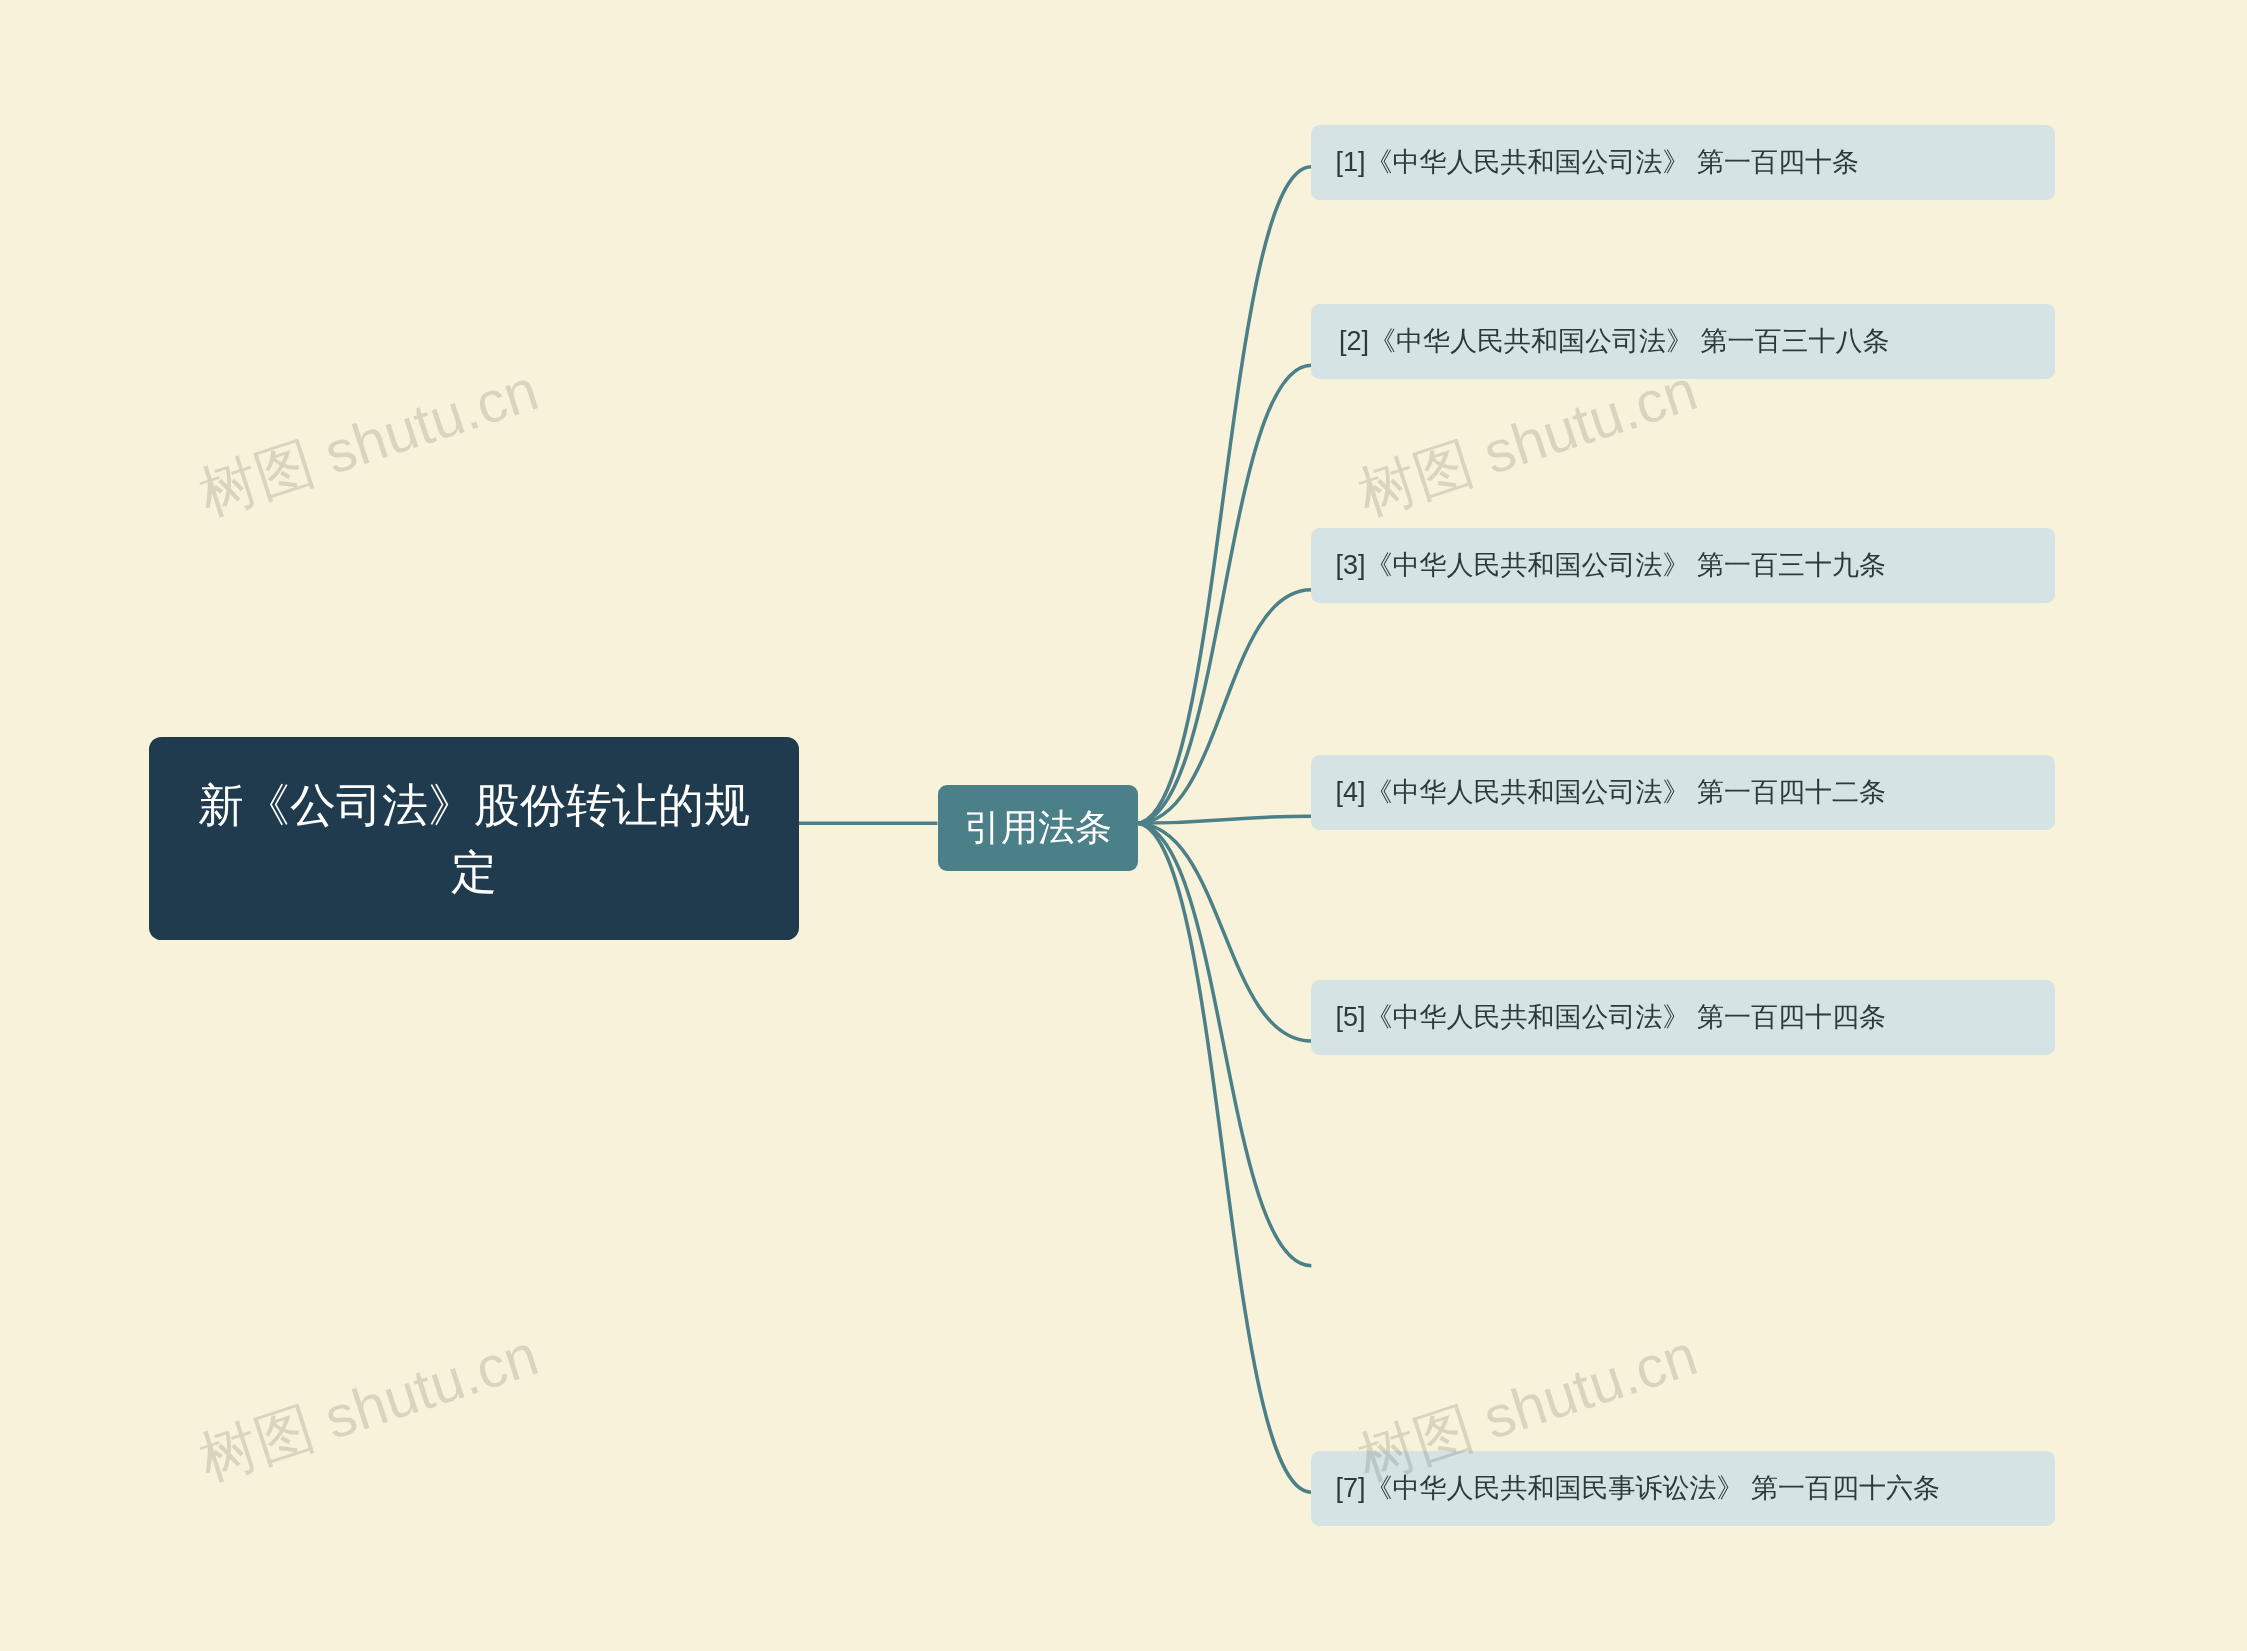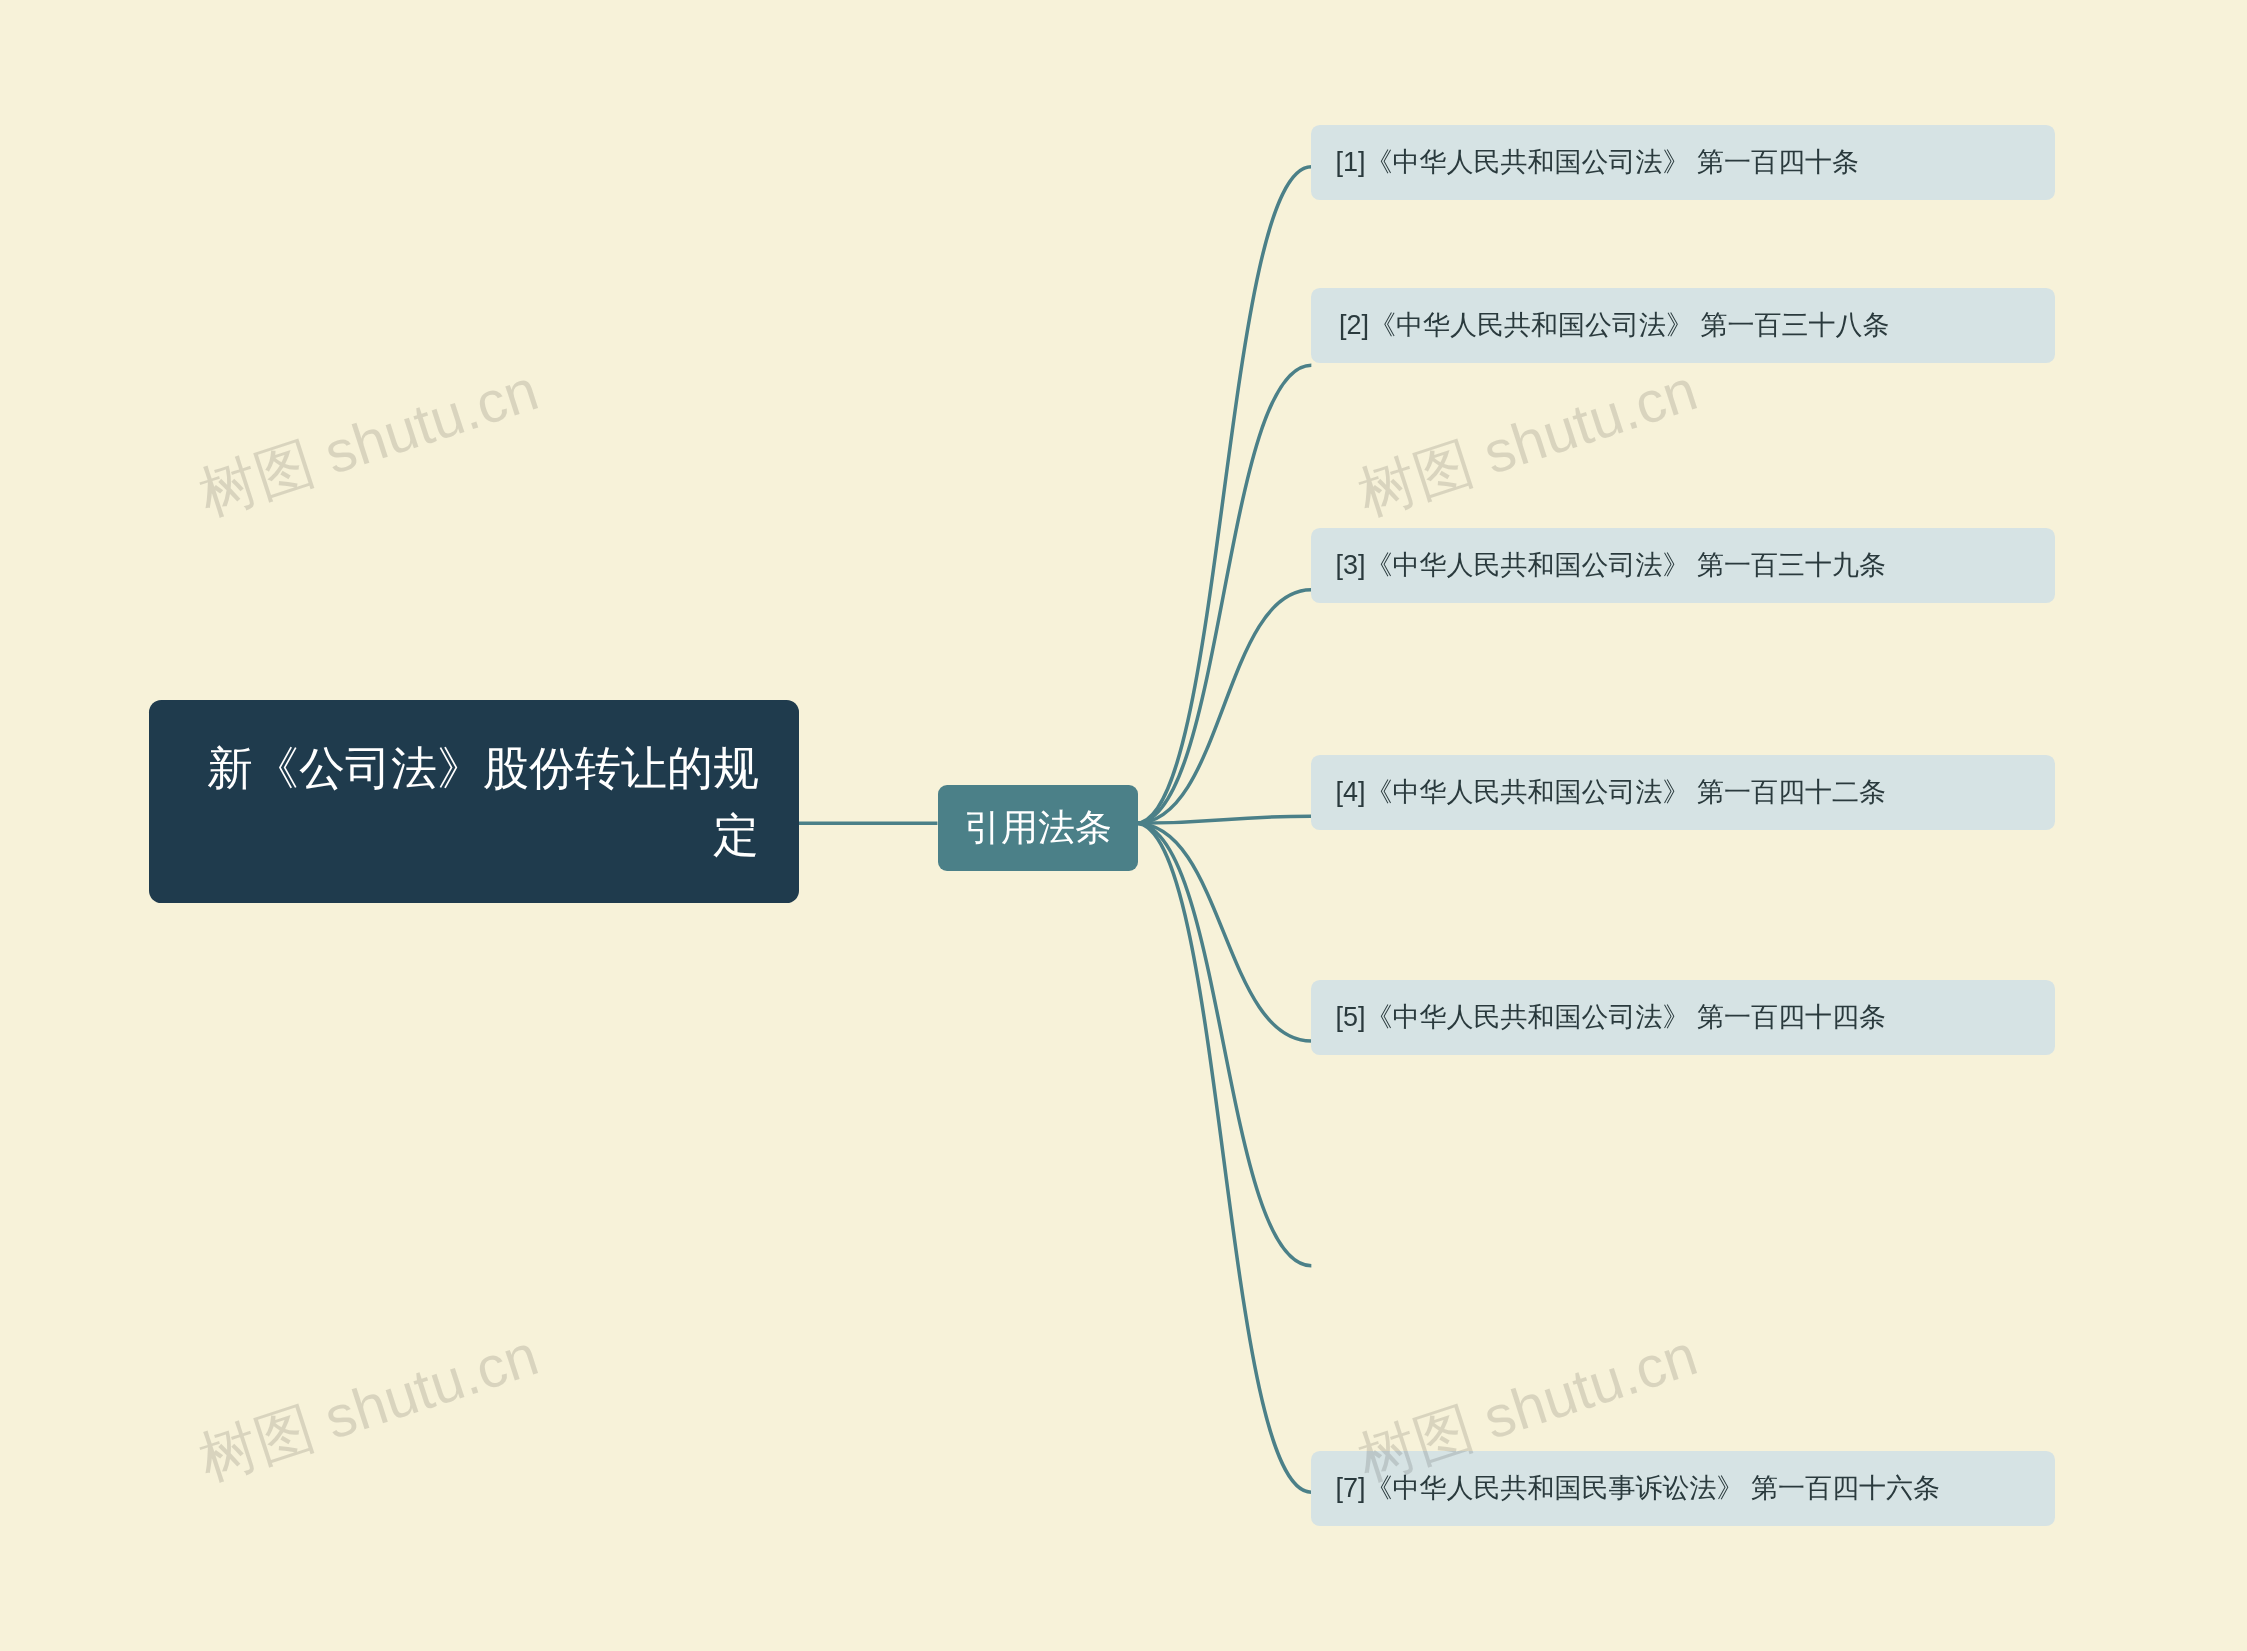--- a/index.html
+++ b/index.html
@@ -64,32 +64,32 @@
     <path d="M 910 938 C 1000 938 1000 938 1068 938" stroke="#4b8088" stroke-width="4" fill="none"></path>
     <path d="M 1294 938 C 1394 938 1394 190 1494 190" stroke="#4b8088" stroke-width="4" fill="none"></path>
     <path d="M 1294 938 C 1394 938 1394 416 1494 416" stroke="#4b8088" stroke-width="4" fill="none"></path>
     <path d="M 1294 938 C 1394 938 1394 672 1494 672" stroke="#4b8088" stroke-width="4" fill="none"></path>
     <path d="M 1294 938 C 1394 938 1394 930 1494 930" stroke="#4b8088" stroke-width="4" fill="none"></path>
     <path d="M 1294 938 C 1394 938 1394 1186 1494 1186" stroke="#4b8088" stroke-width="4" fill="none"></path>
     <path d="M 1294 938 C 1394 938 1394 1442 1494 1442" stroke="#4b8088" stroke-width="4" fill="none"></path>
     <path d="M 1294 938 C 1394 938 1394 1700 1494 1700" stroke="#4b8088" stroke-width="4" fill="none"></path>
   </svg>
 
-  <div class="root-node" style="left:149px; top:700px;text-align:right;">
+  <div class="root-node" style="left:149px; top:737px;">
     <span>新《公司法》股份转让的规定</span>
   </div>
 
   <div class="branch-node" style="left:938px; top:785px;">
     <span>引用法条</span>
   </div>
 
   <div class="leaf-node" style="left:1311px; top:125px;">
     <span>[1]《中华人民共和国公司法》 第一百四十条</span>
   </div>
-  <div class="leaf-node" style="left:1311px; top:288px;padding-left:28px;">
+  <div class="leaf-node" style="left:1311px; top:304px;padding-left:28px;">
     <span>[2]《中华人民共和国公司法》 第一百三十八条</span>
   </div>
   <div class="leaf-node" style="left:1311px; top:528px;">
     <span>[3]《中华人民共和国公司法》 第一百三十九条</span>
   </div>
   <div class="leaf-node" style="left:1311px; top:755px;">
     <span>[4]《中华人民共和国公司法》 第一百四十二条</span>
   </div>
   <div class="leaf-node" style="left:1311px; top:980px;">
     <span>[5]《中华人民共和国公司法》 第一百四十四条</span>

